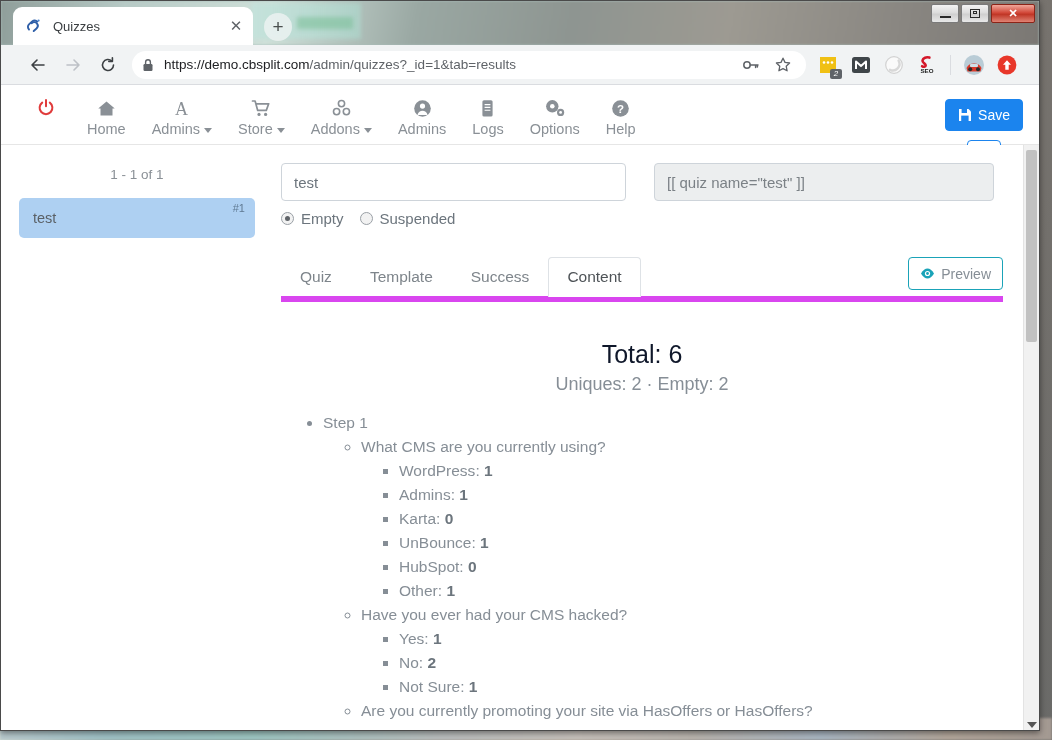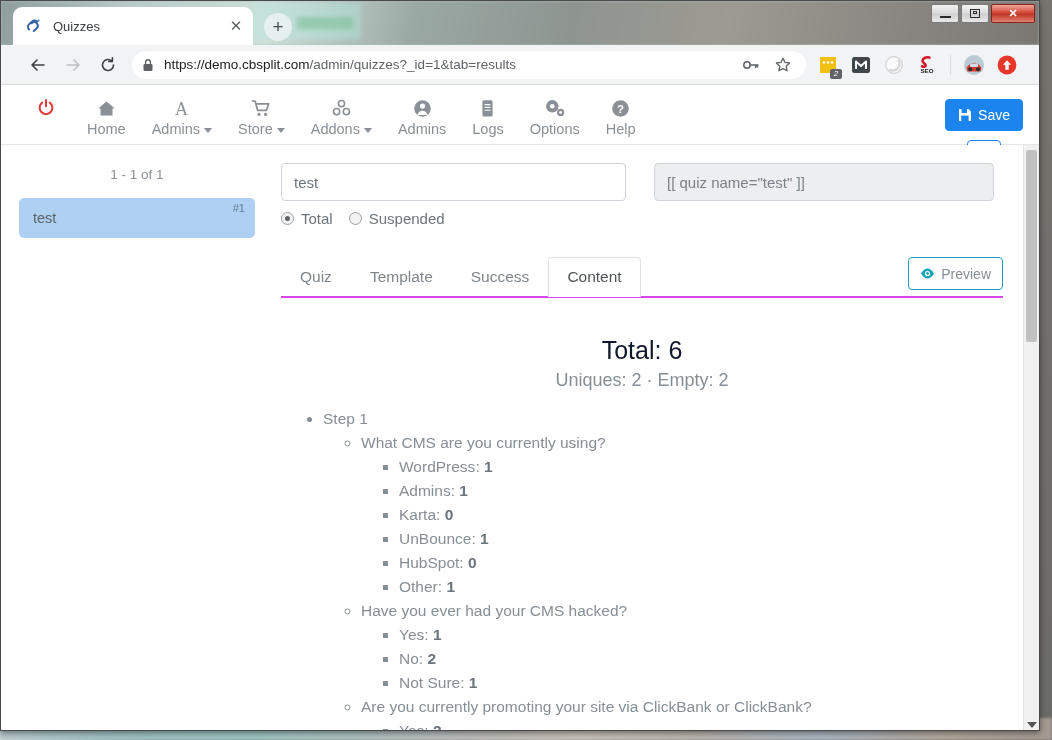--- a/index.html
+++ b/index.html
@@ -339,21 +339,21 @@
     width: 5px; height: 5px;
     border-radius: 50%;
     background: #5f6368;
   }
   .field-right { flex: 0 0 340px; }
 
   .tabs-row {
     display: flex;
     align-items: flex-end;
     margin-top: 30px;
-    border-bottom: 2px solid #d946ef;
+    border-bottom: 6px solid #d946ef;
     position: relative;
   }
   .tab-link {
     padding: 10px 18px;
     font-size: 15.5px;
     color: #7e858b;
     cursor: pointer;
     border: 1px solid transparent;
     border-radius: 4px 4px 0 0;
     margin-bottom: -1px;
@@ -712,21 +712,21 @@
       </div>
 
       <div class="content">
 
         <div class="row-top">
           <div class="field-left">
             <div class="input" title="Name">test</div>
             <div class="radios">
               <div class="radio">
                 <span class="rdot on"></span>
-                <span>Total</span>
+                <span>Empty</span>
               </div>
               <div class="radio">
                 <span class="rdot"></span>
                 <span>Suspended</span>
               </div>
             </div>
           </div>
           <div class="field-right">
             <div class="input readonly">[[ quiz name="test" ]]</div>
           </div>
@@ -773,21 +773,21 @@
                 <li>
                   <span>Have you ever had your CMS hacked?</span>
                   <ul class="lvl3">
                     <li class="ans"><span>Yes</span>: <b>1</b></li>
                     <li class="ans"><span>No</span>: <b>2</b></li>
                     <li class="ans"><span>Not Sure</span>: <b>1</b></li>
                   </ul>
                 </li>
 
                 <li>
-                  <span>Are you currently promoting your site via ClickBank or ClickBank?</span>
+                  <span>Are you currently promoting your site via HasOffers or HasOffers?</span>
                   <ul class="lvl3">
                     <li class="ans"><span>Yes</span>: <b>2</b></li>
                     <li class="ans"><span>No</span>: <b>1</b></li>
                   </ul>
                 </li>
 
               </ul>
             </li>
           </ul>
         </div>

